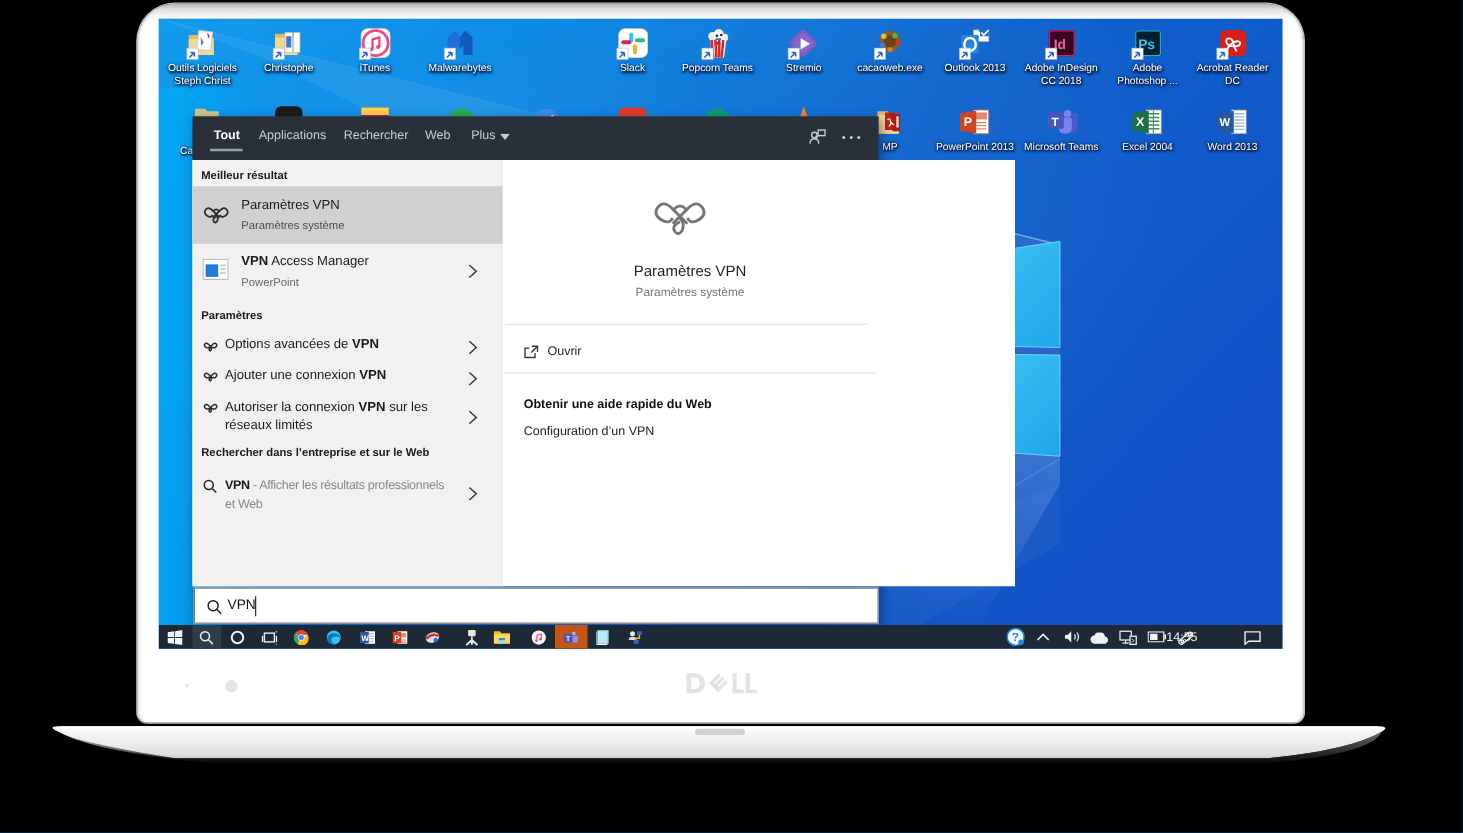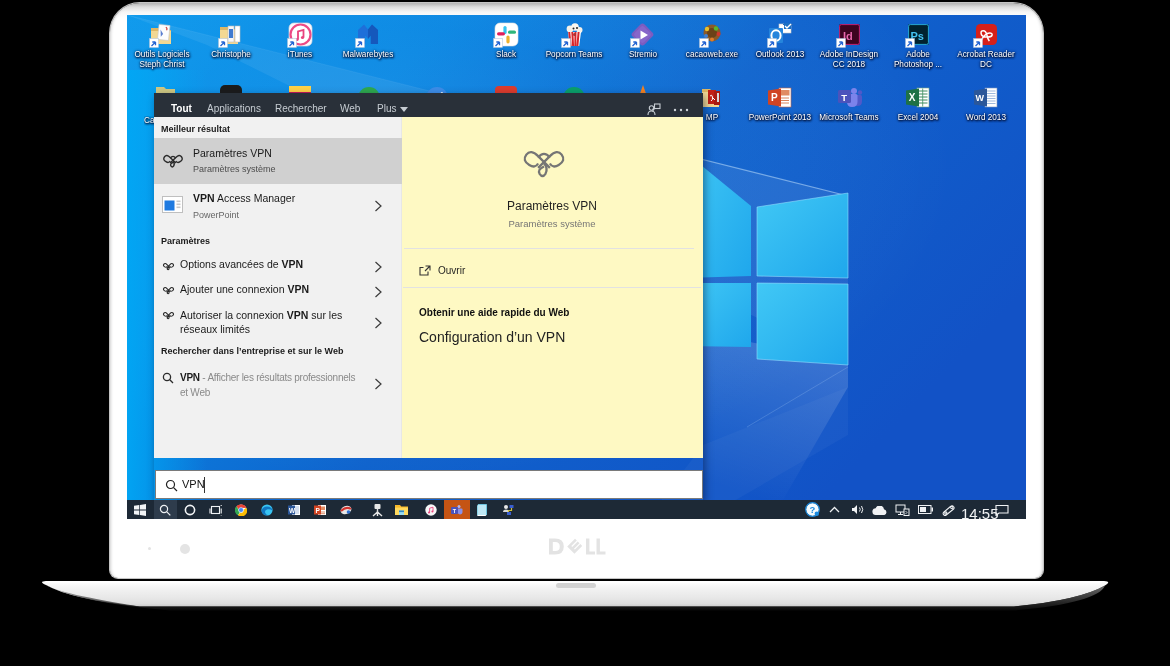--- a/index.html
+++ b/index.html
@@ -19,22 +19,22 @@
     text-shadow:0 1px 2px rgba(4,18,55,1), 0 0 3px rgba(4,18,55,.95), 1px 1px 2px rgba(4,18,55,.9); }
   
   .taskbar { position:absolute; left:0; top:485px; width:899px; height:19px;
     background:#1d2936; }
   
   .panel { position:absolute; left:27px; top:78px; width:549px; height:407px;
     box-shadow:2px 3px 8px rgba(0,10,40,.45); }
   .phead { position:absolute; left:0; top:0; width:549px; height:35px;
     background:#293039; }
   .ptab { position:absolute; top:10px; font-size:10px; color:#c6ccd2; }
-  .pbody { position:absolute; left:0; top:24px; width:549px; height:341px;
-    background:#fef9c3; }
+  .pbody { position:absolute; left:0; top:35px; width:658px; height:341px;
+    background:#ffffff; }
   .pleft { position:absolute; left:0; top:0; width:248px; height:341px;
     background:#f1f1f1; border-right:1px solid #e7e7e7; }
   .searchbox { position:absolute; left:1px; top:377px; width:548px; height:29px;
     background:#fff; border:1px solid #7a7a7a; }
   .sect { position:absolute; font-size:9px; font-weight:bold; color:#1a1a1a; }
   .rtitle { position:absolute; font-size:10.5px; color:#1a1a1a; }
   .rsub { position:absolute; font-size:9px; color:#4d4d4d; }
 </style>
 </head>
 <body>
@@ -411,21 +411,21 @@
       <div style="position:absolute;left:249px;top:82px;width:298px;text-align:center;font-size:12px;color:#1f1f1f">Paramètres VPN</div>
       <div style="position:absolute;left:249px;top:101px;width:298px;text-align:center;font-size:9.5px;color:#767676">Paramètres système</div>
       <div style="position:absolute;left:250px;top:131px;width:290px;height:1px;background:#e2e2e2"></div>
       <svg class="abs" style="left:265px;top:148px" width="12" height="11" viewBox="0 0 12 11" fill="none" stroke="#333" stroke-width="1.1">
         <path d="M4.5 2.5 H1 V10 H9 V6.5"></path>
           <path d="M6.5 1 H11 V5.5 M11 1 L6 6"></path>
       </svg>
       <div style="position:absolute;left:284px;top:148px;font-size:10px;color:#1f1f1f">Ouvrir</div>
       <div style="position:absolute;left:249px;top:170px;width:298px;height:1px;background:#e2e2e2"></div>
       <div style="position:absolute;left:265px;top:190px;font-size:10px;font-weight:bold;color:#111">Obtenir une aide rapide du Web</div>
-      <div style="position:absolute;left:265px;top:212px;font-size:14px;color:#222">Configuration d’un VPN</div>
+      <div style="position:absolute;left:265px;top:212px;font-size:10px;color:#222">Configuration d’un VPN</div>
     </div>
     <div class="searchbox">
       <svg class="abs" style="left:9px;top:8px" width="13" height="13" viewBox="0 0 13 13" fill="none" stroke="#1f1f1f" stroke-width="1.2">
           <circle cx="5.5" cy="5.5" r="4"></circle>
           <path d="M8.6 8.6 L12 12"></path>
         </svg>
       <div style="position:absolute;left:26px;top:7px;font-size:11px;color:#111">VPN</div>
       <div style="position:absolute;left:48px;top:6px;width:1px;height:16px;background:#333"></div>
     </div>
   </div>
@@ -554,21 +554,21 @@
     <svg class="abs" style="left:791px;top:5px" width="15" height="9" viewBox="0 0 15 9">
         <rect x="0.5" y="0.5" width="12.5" height="8" fill="none" stroke="#f0f2f4"></rect>
         <rect x="13.5" y="2.5" width="1.5" height="4" fill="#f0f2f4"></rect>
         <rect x="2" y="2" width="6" height="5" fill="#f0f2f4"></rect>
       </svg>
     <svg class="abs" style="left:815px;top:4px" width="13" height="12" viewBox="0 0 13 12" fill="none" stroke="#f0f2f4" stroke-width="1.1">
         <path d="M2 11 q-1.8 -1.5 0 -3 l6.5 -5.5 q1.8 -1.5 3 0 q1.4 1.6 -.5 3 L4.2 11 q-1 .8 -2.2 0 z"></path>
         <circle cx="3.8" cy="9" r="1.1"></circle>
         <circle cx="9.8" cy="3.4" r="1.1"></circle>
       </svg>
-    <div style="position:absolute;left:834px;top:5px;font-size:15px;color:#f0f2f4">14:55</div>
+    <div style="position:absolute;left:806px;top:5px;font-size:10px;color:#f0f2f4">14:55</div>
     <svg class="abs" style="left:868px;top:4px" width="14" height="12" viewBox="0 0 14 12" fill="none" stroke="#f0f2f4" stroke-width="1.1">
         <path d="M1 1.5 H13 V9 H4 L1 11.5 z"></path>
       </svg>
   </div>
 </div>
 
 <svg style="position:absolute;left:0;top:570px" width="1170" height="96" viewBox="0 0 1170 96">
   <defs>
     <linearGradient id="baseg" x1="0" y1="0" x2="0" y2="1">
       <stop offset="0" stop-color="#ffffff"></stop>

